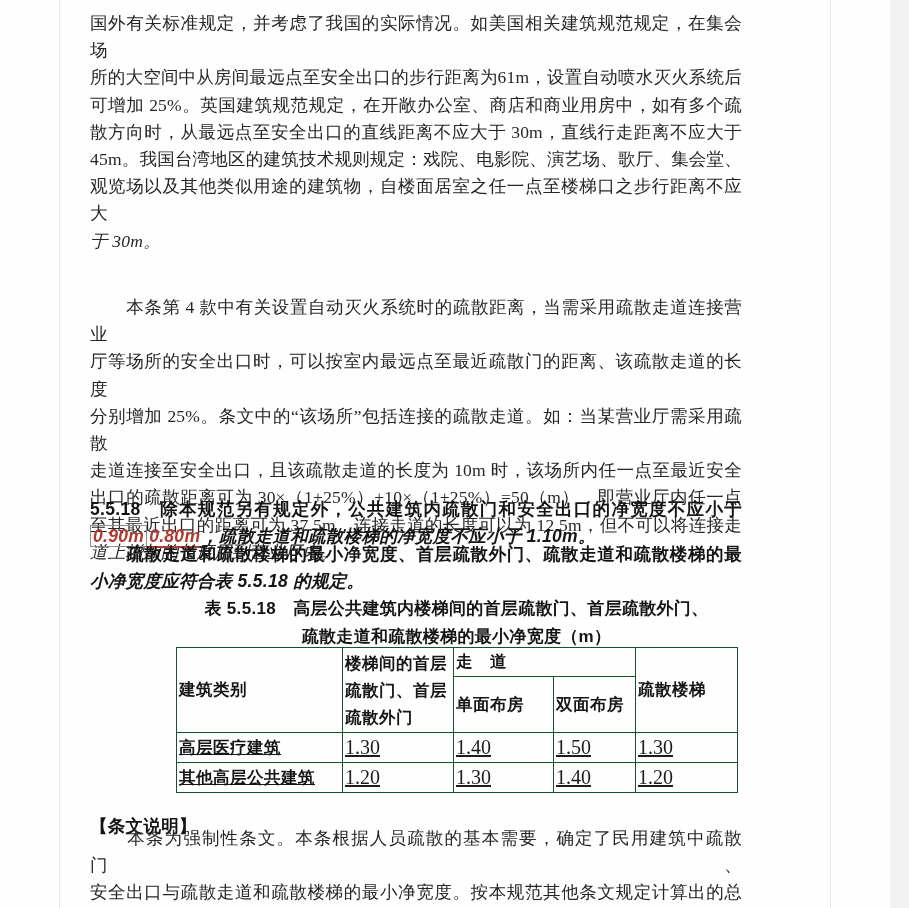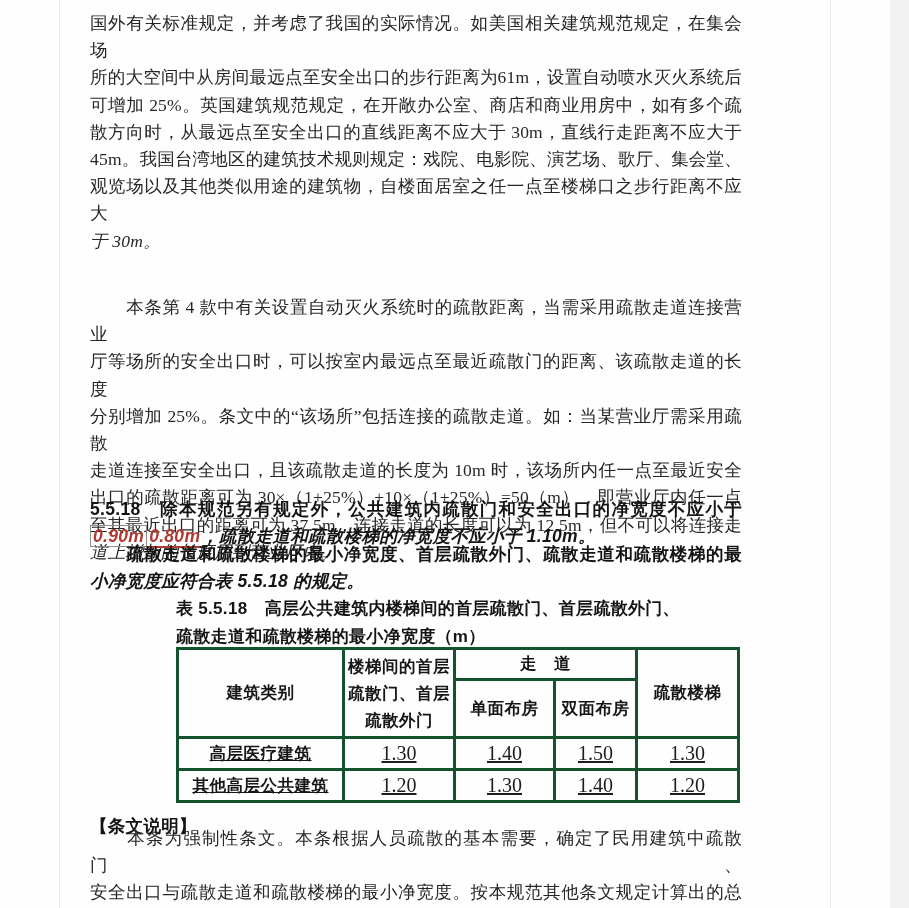--- a/index.html
+++ b/index.html
@@ -33,31 +33,31 @@
     padding:0 2px;margin-right:1px;
   }
   .underlined-new{
     color:var(--accent-red,#b03a32);
     border-bottom:2px solid var(--accent-red,#b03a32);
     padding:0 1px;
   }
 
   .table-title{
     position:absolute;left:176px;width:561px;top:595px;
-    font-size:17px;line-height:27.5px;color:#141414;
+    font-size:17px;line-height:27.5px;text-align:center;color:#141414;
   }
 
   table.spec{
     position:absolute;left:176px;top:647px;width:561px;
     border-collapse:collapse;table-layout:fixed;
     color:#1c1c1c;
   }
   table.spec td{
-    border:3px solid #14532d;
-    text-align:center;vertical-align:middle;
+    border:1px solid #14532d;
+    text-align:left;vertical-align:middle;
     padding:0 2px;overflow:hidden;
   }
   tr.hrow1 td{height:28px;}
   tr.hrow2 td{height:55px;}
   tr.drow td{height:29px;text-decoration:underline;}
   .cell-hei{
     font-family:"Liberation Sans","DejaVu Sans",sans-serif;
     font-weight:700;font-size:16.5px;color:#161616;letter-spacing:0.5px;
   }
   .cell-lines{line-height:27px;}

